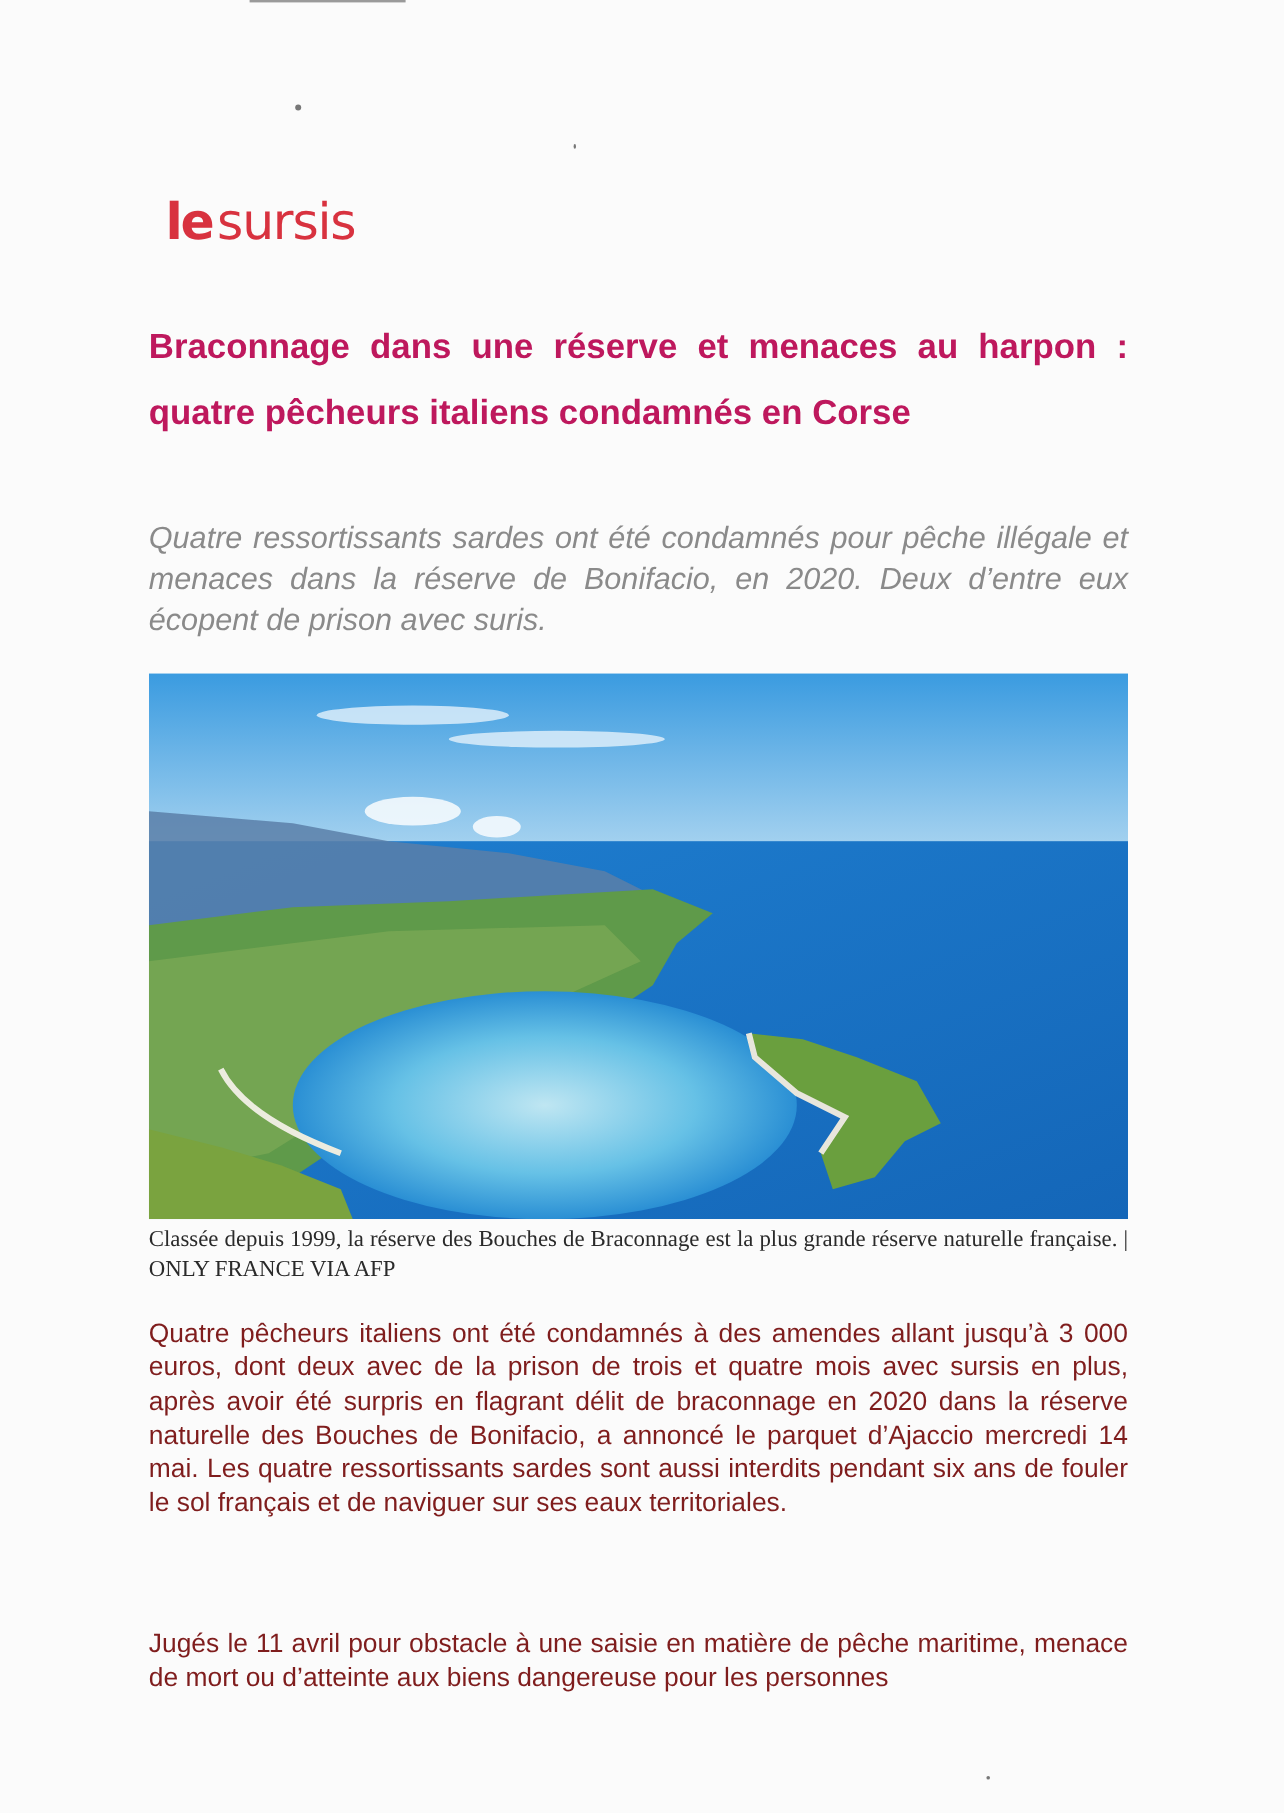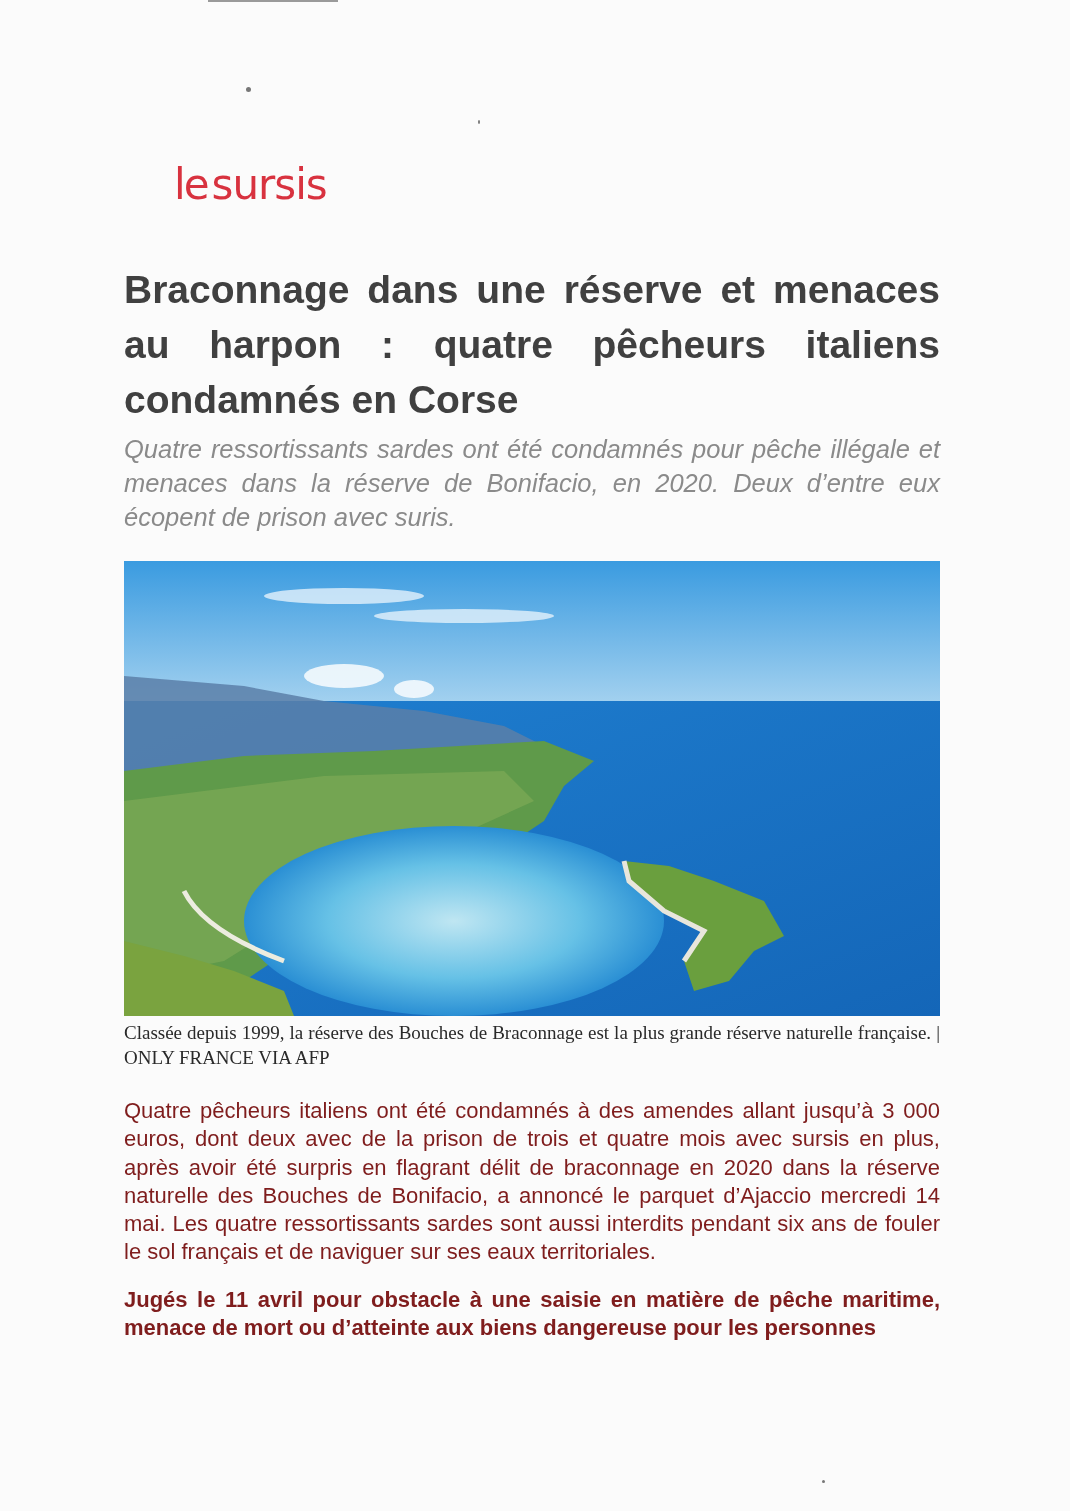--- a/index.html
+++ b/index.html
@@ -6,44 +6,44 @@
   body {
     width: 1070px; height: 1511px; background: #fbfbfb; position: relative; overflow: hidden;
     font-family: "Liberation Sans", sans-serif;
   }
   .topline { position: absolute; left: 208px; top: 0; width: 130px; height: 2px; background: #9a9a9a; }
   .speck { position: absolute; background: #777; border-radius: 50%; }
   .logo {
     position: absolute; left: 138px; top: 160px; font-size: 42px; color: #d8323f;
     font-family: "DejaVu Sans", sans-serif; letter-spacing: -1px; font-weight: normal;
   }
-  .logo .le { font-weight: 400; letter-spacing: -2px; margin-right: 4px; margin-left: 36px; }
+  .logo .le { font-weight: 700; letter-spacing: -2px; margin-right: 4px; }
   .title {
     position: absolute; left: 124px; top: 262px; width: 816px;
-    font-size: 39px; line-height: 55px; font-weight: bold; color: #404040;
+    font-size: 29px; line-height: 55px; font-weight: bold; color: #be185d;
     text-align: justify; text-align-last: left; margin: 0;
   }
   .lead {
     position: absolute; left: 124px; top: 432px; width: 816px;
     font-size: 25.5px; line-height: 34px; color: #8a8a8a; text-align: justify; margin: 0; font-style: italic;
   }
   .photo {
     position: absolute; left: 124px; top: 561px; width: 816px; height: 455px; overflow: hidden;
   }
   .caption {
     position: absolute; left: 124px; top: 1020px; width: 816px;
     font-family: "Liberation Serif", serif; font-size: 19px; line-height: 25px; color: #2a2a2a;
     text-align: justify; margin: 0;
   }
   .para {
     position: absolute; left: 124px; width: 816px; font-size: 22px; line-height: 28.3px;
     color: #7f1d1d; text-align: justify; margin: 0;
   }
   .p1 { top: 1097px; }
-  .p2 { top: 1286px; font-weight: bold; }
+  .p2 { top: 1356px; }
 </style>
 </head>
 <body>
 
 <div class="topline"></div>
 <div class="speck" style="left:246px;top:87px;width:5px;height:5px;"></div>
 <div class="speck" style="left:478px;top:120px;width:2px;height:4px;"></div>
 <div class="speck" style="left:822px;top:1480px;width:3px;height:3px;"></div>
 
 <div class="logo">

